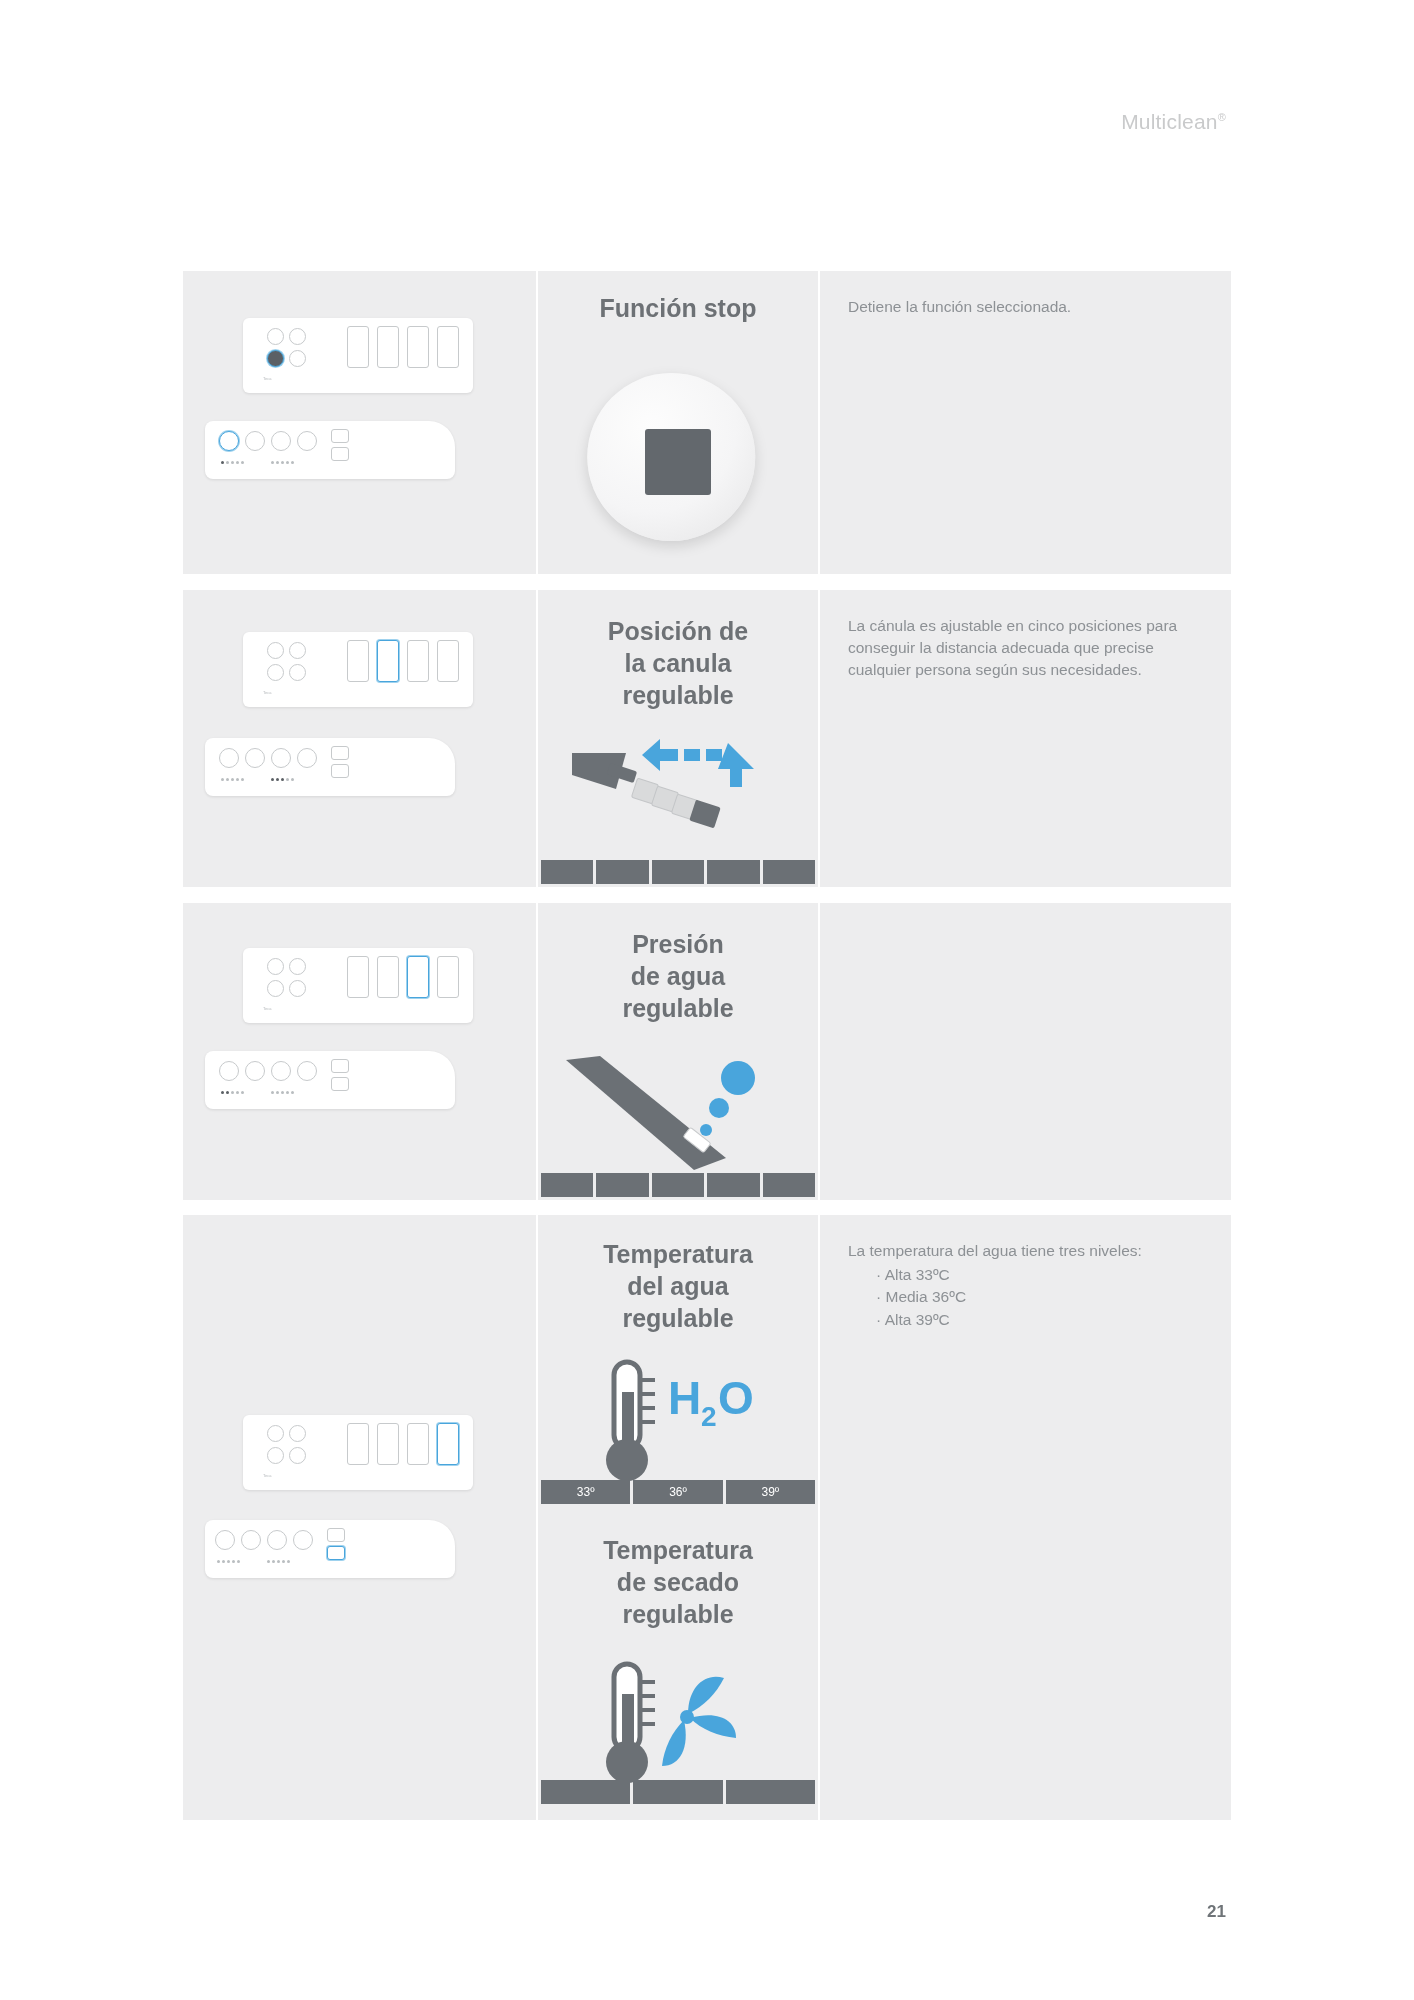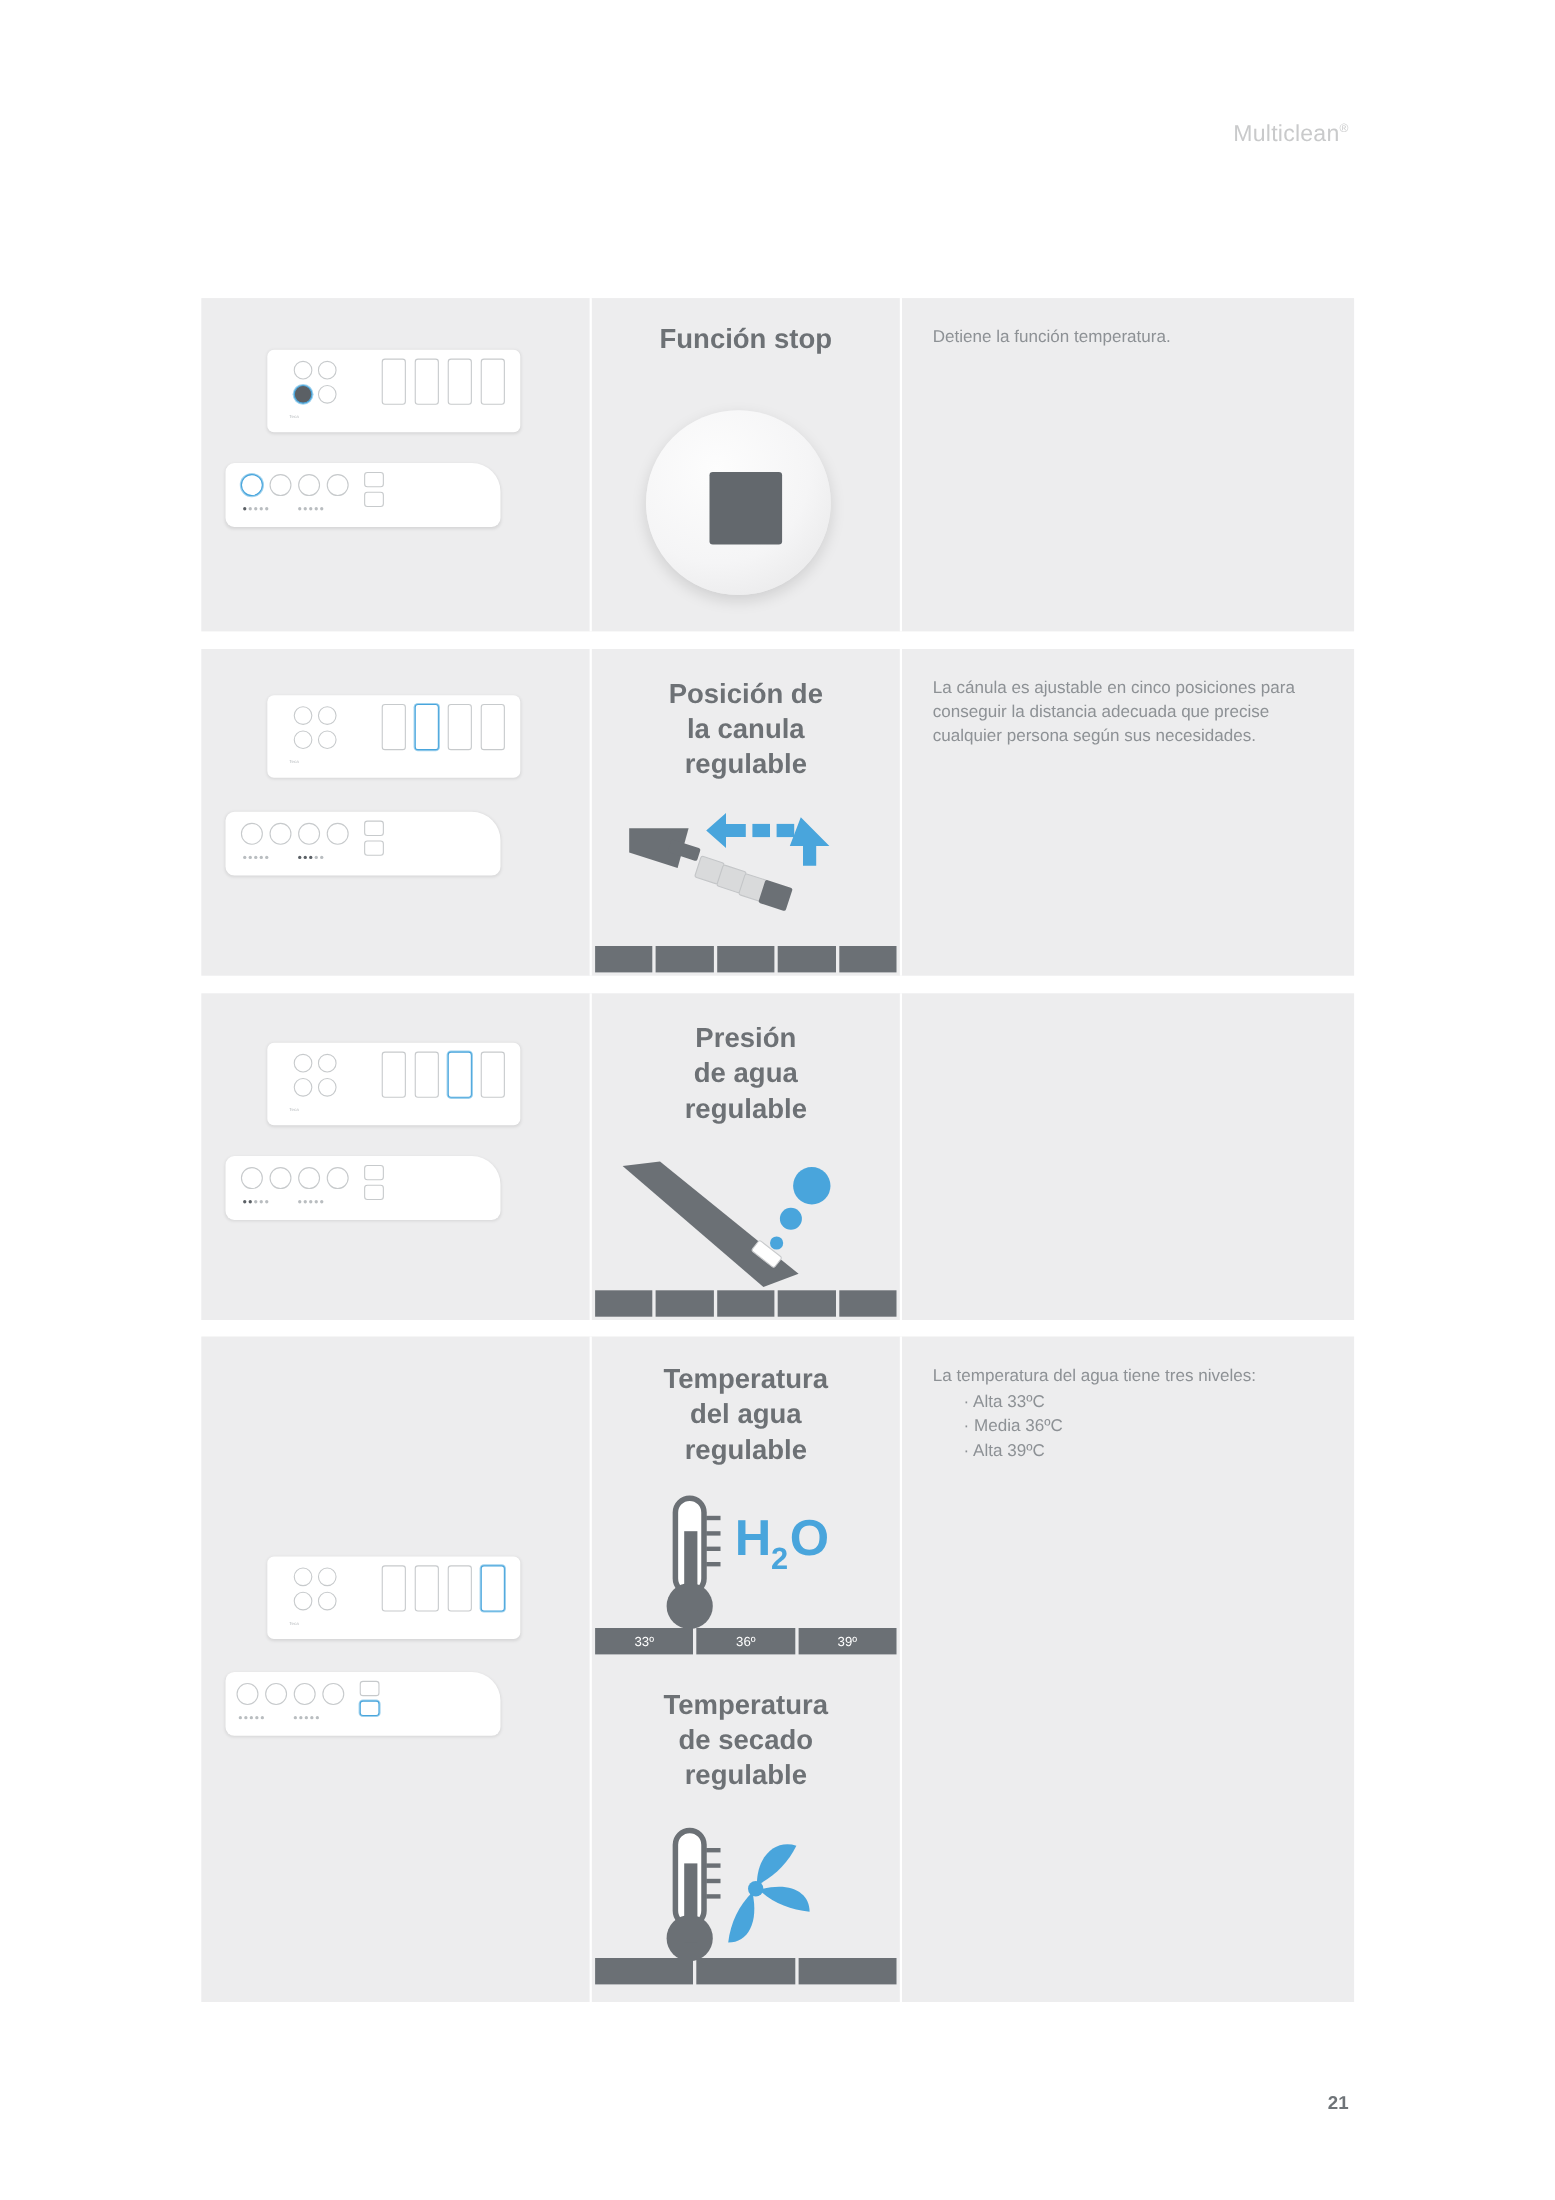--- a/index.html
+++ b/index.html
@@ -169,21 +169,21 @@
 
     <div class="col-icon">
       <h2 class="feature" style="margin-top:22px;">Función stop</h2>
       <div class="stop-wrap">
         <div class="stop-circle"></div>
         <div class="stop-square"></div>
       </div>
     </div>
 
     <div class="col-text">
-      <p class="desc">Detiene la función temperatura.</p>
+      <p class="desc">Detiene la función seleccionada.</p>
     </div>
   </div>
 
   <div class="row r2">
 
     <div class="col-device">
       <div class="panel" style="left:60px;top:42px;width:230px;height:75px;">
         <div class="btn-c" style="left:24px;top:10px;width:17px;height:17px;"></div>
         <div class="btn-c" style="left:46px;top:10px;width:17px;height:17px;"></div>
         <div class="btn-c" style="left:24px;top:32px;width:17px;height:17px;"></div>

